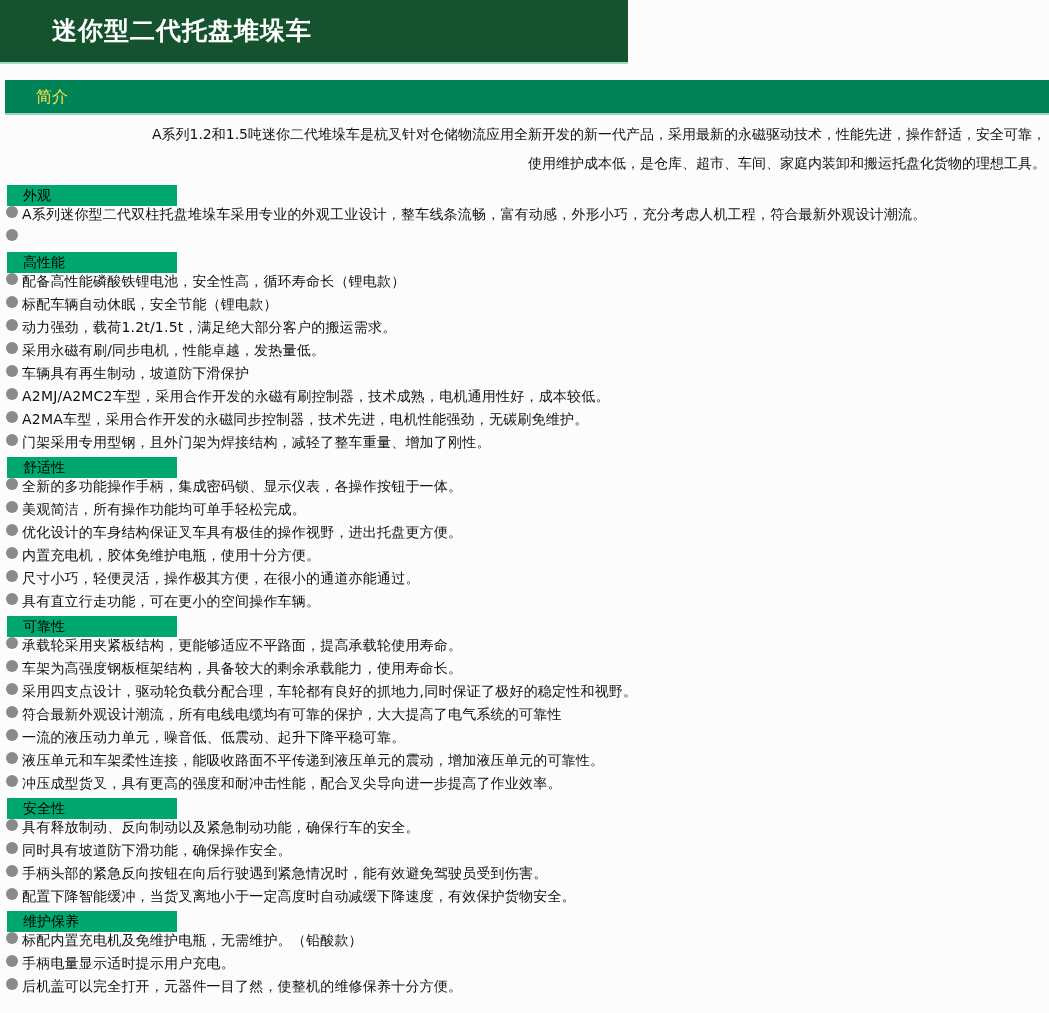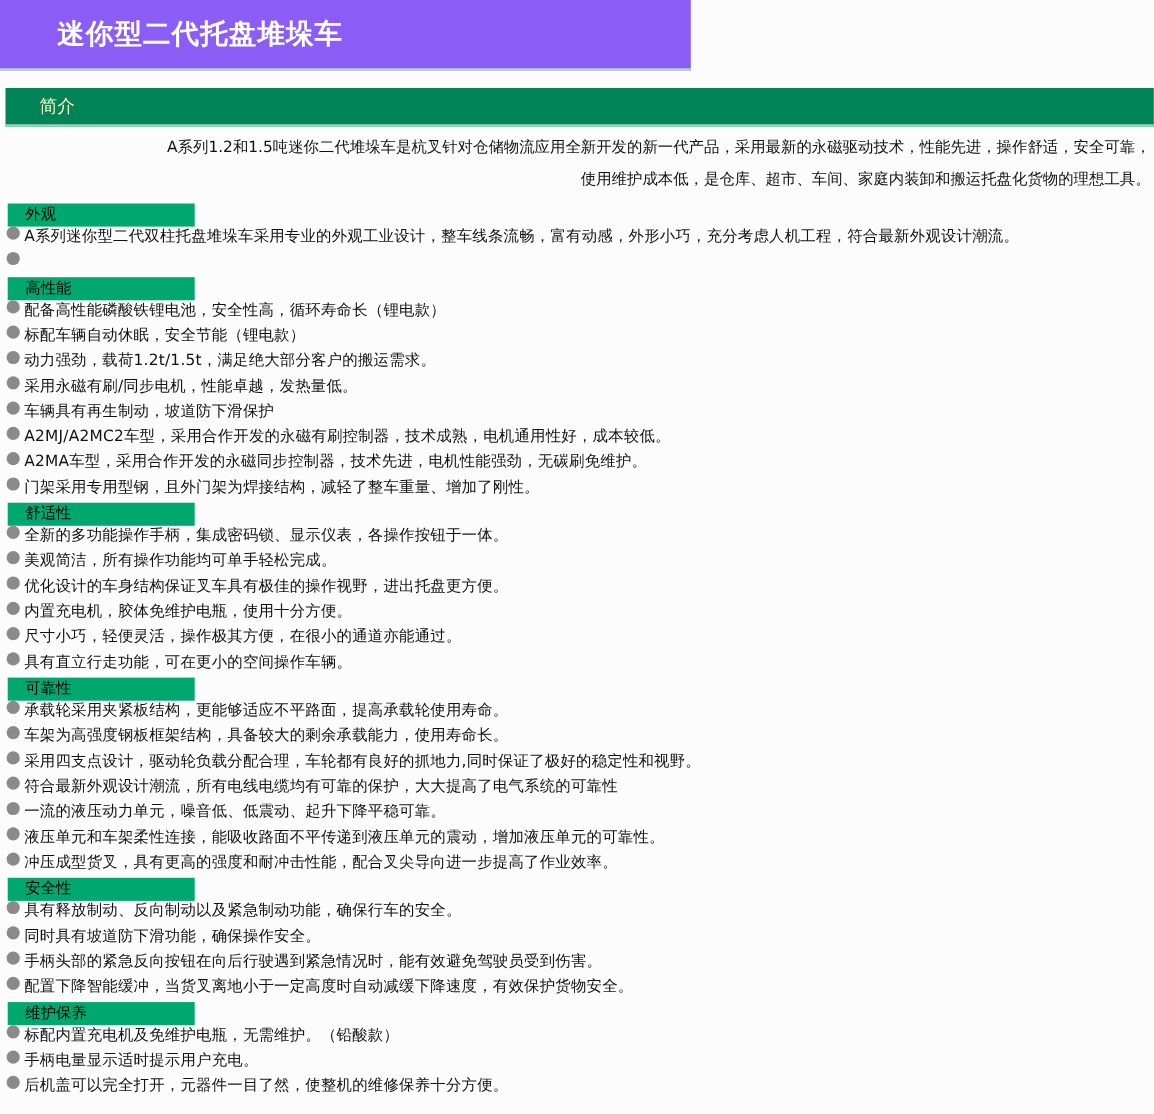--- a/index.html
+++ b/index.html
@@ -14,21 +14,21 @@
       overflow: hidden;
       font-family: "DejaVu Sans", "Liberation Sans", sans-serif;
       color: #111;
     }
     .title-banner {
       position: absolute;
       left: 0;
       top: 0;
       width: 628px;
       height: 64px;
-      background: #8b5cf6;
+      background: #14532d;
       border-bottom: 2px solid #a6d8c4;
       box-sizing: border-box;
     }
     .title-banner .title {
       position: absolute;
       left: 52px;
       top: 15px;
       font-size: 25px;
       font-weight: bold;
       color: #ffffff;
@@ -43,21 +43,21 @@
       height: 35px;
       background: #008457;
       border-bottom: 2px solid #9ed3be;
       box-sizing: border-box;
     }
     .intro-bar .label {
       position: absolute;
       left: 31px;
       top: 6px;
       font-size: 16px;
-      color: #fef9c3;
+      color: #fde047;
       line-height: 22px;
     }
     .intro-text {
       position: absolute;
       left: 6px;
       top: 120px;
       width: 1040px;
       font-size: 14px;
       line-height: 29px;
       color: #111;

